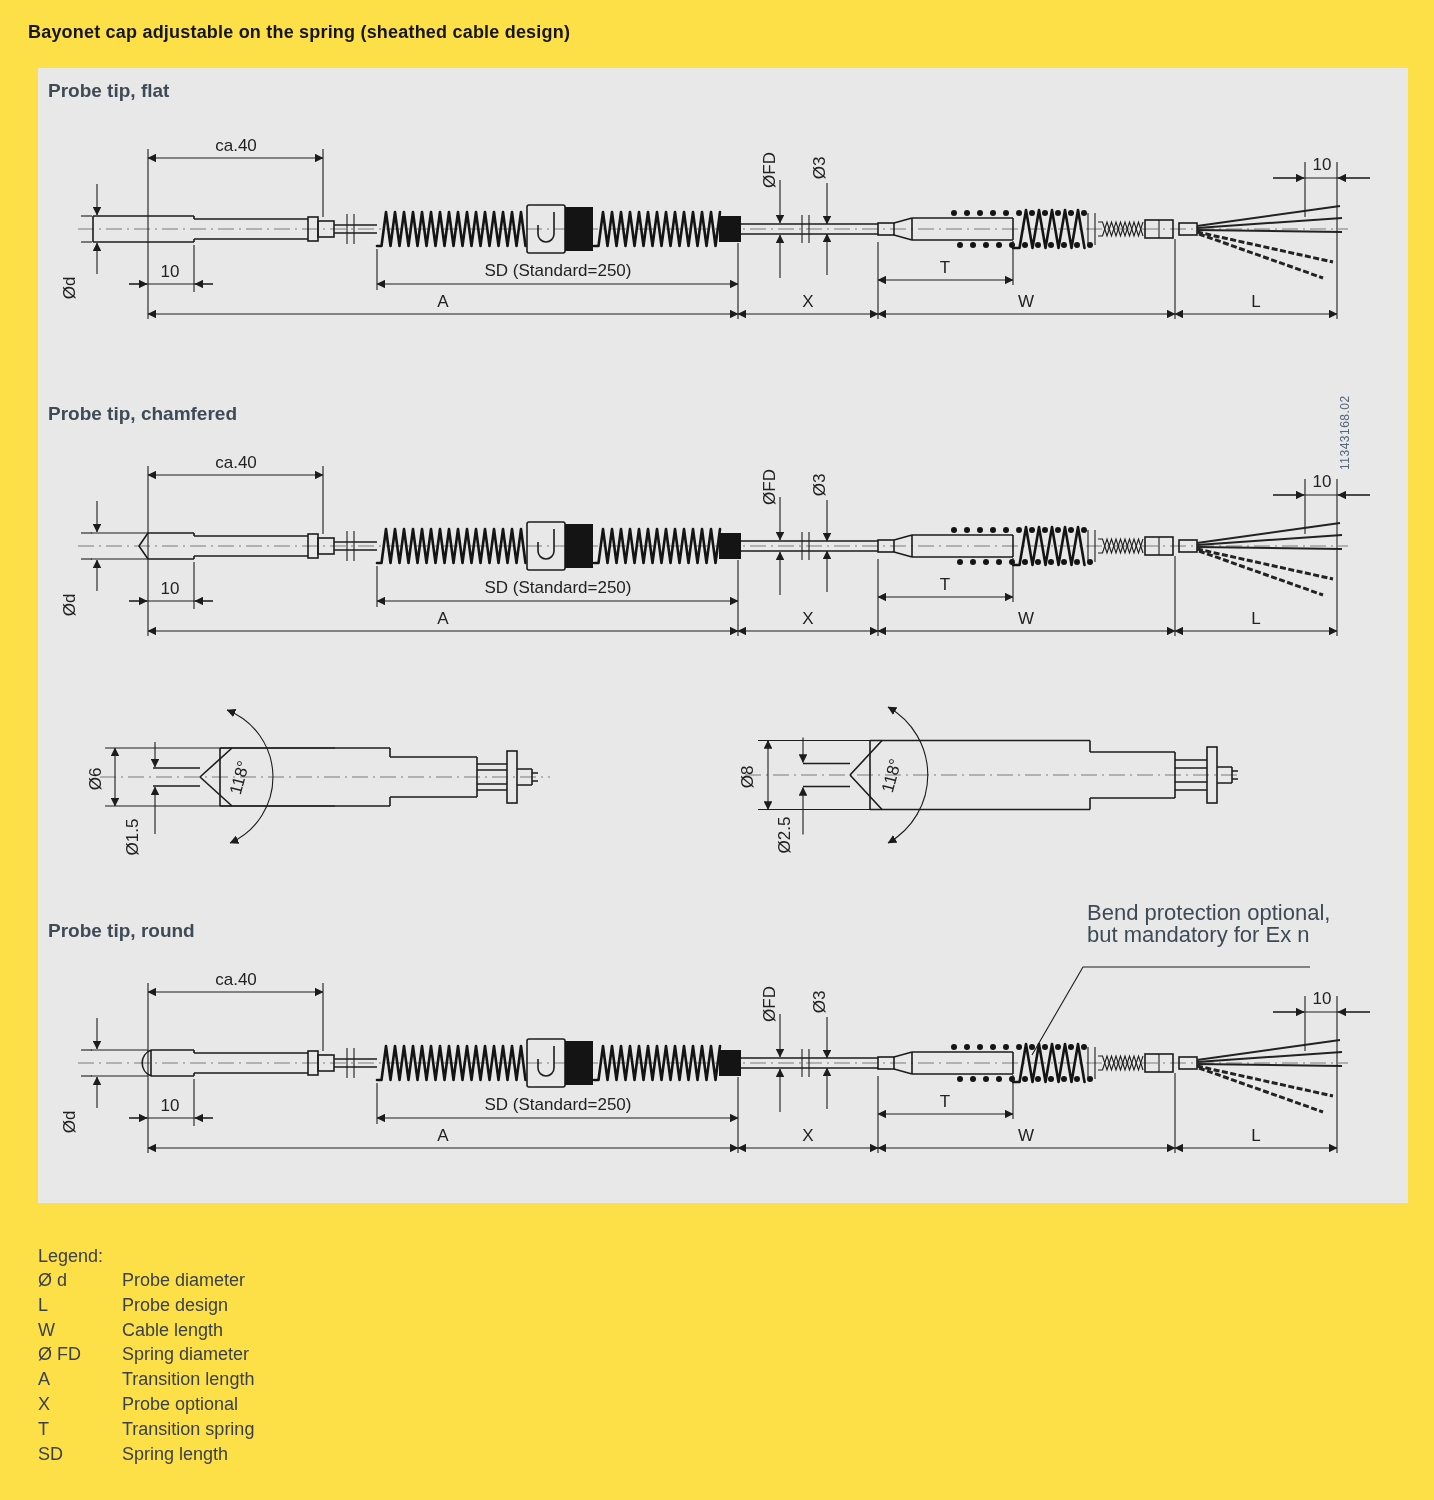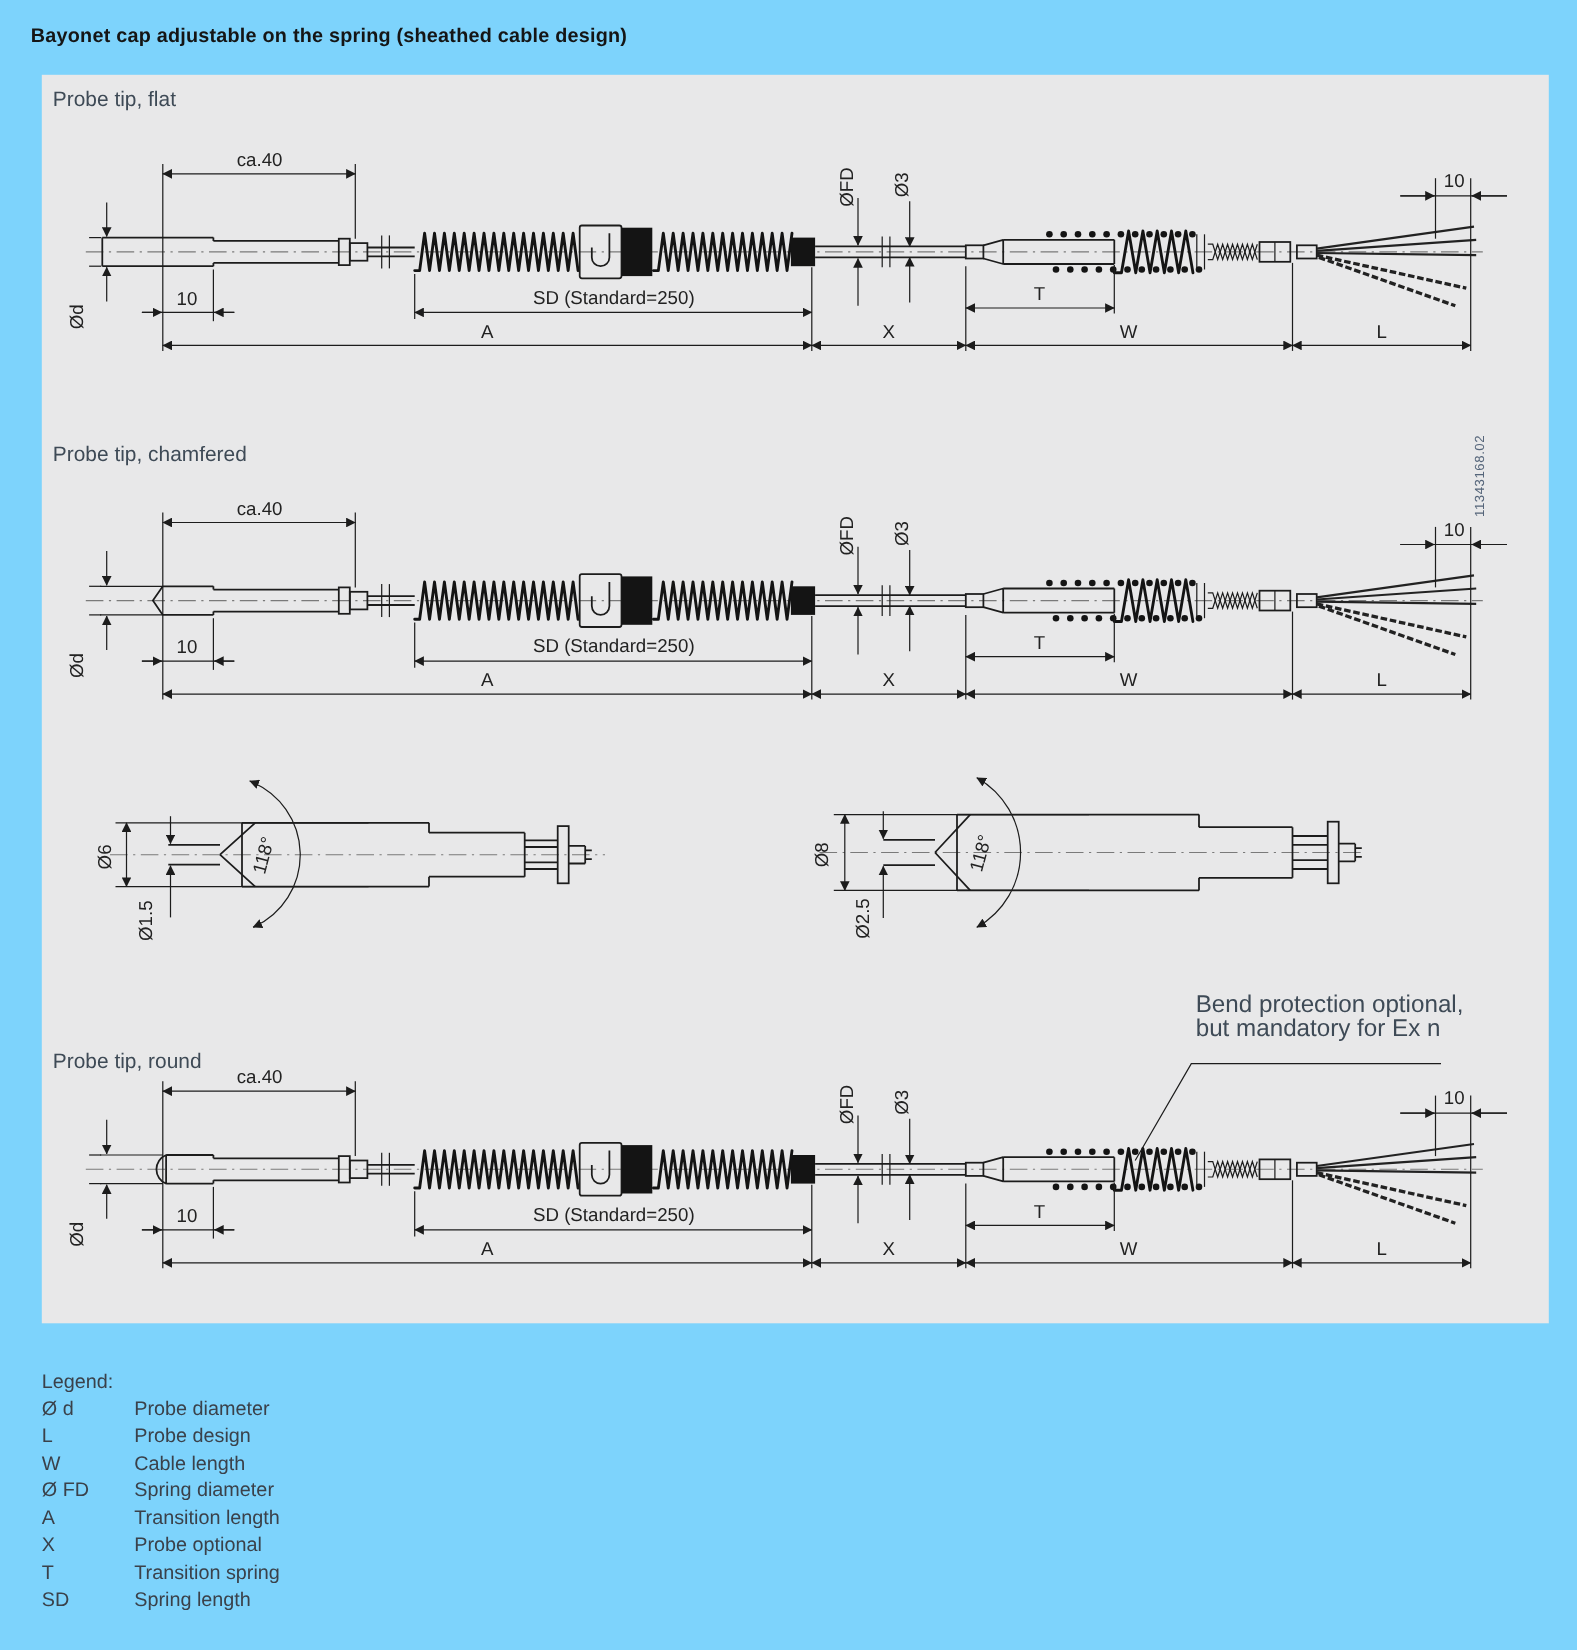--- a/index.html
+++ b/index.html
@@ -1,23 +1,23 @@
 <!DOCTYPE html>
 <html style="--panel: #e8e8e9; --heading: #3e4a56; --line: #1c1c1c; --muted: #55657a;"><head>
 <meta charset="utf-8">
 <style>
   html,body{margin:0;padding:0;background:#fff;}
-  #page{position:relative;width:1434px;height:1500px;background:#7dd3fc;overflow:hidden;
+  #page{position:relative;width:1434px;height:1500px;background:#fde047;overflow:hidden;
         font-family:"Liberation Sans",sans-serif;color:#1a1a1a;}
   #title{position:absolute;left:28px;top:22px;font-size:18px;font-weight:bold;color:#151515;letter-spacing:.2px;}
   #panel{position:absolute;left:38px;top:68px;width:1370px;height:1135px;background:var(--panel,#e8e8e9);}
-  .sect{position:absolute;font-size:19px;color:var(--heading,#3e4a56);}
+  .sect{position:absolute;font-size:19px;color:var(--heading,#3e4a56);font-weight:bold;}
   #sect-flat{left:48px;top:80px;}
   #sect-chamfered{left:48px;top:403px;}
-  #sect-round{left:48px;top:955px;}
+  #sect-round{left:48px;top:920px;}
   #docnum{position:absolute;left:1338px;top:330px;width:12px;height:140px;
           font-size:12px;color:var(--muted,#55657a);white-space:nowrap;
           transform:rotate(-90deg) translate(-140px,0);transform-origin:0 0;letter-spacing:.5px;}
   #annotation{position:absolute;left:1087px;top:902px;font-size:22px;line-height:22px;
           color:var(--heading,#3e4a56);}
   svg.draw{position:absolute;overflow:visible;}
   #d1{left:48px;top:122px;}
   #d2{left:48px;top:439px;}
   #d3{left:48px;top:956px;}
   #dv1{left:80px;top:677px;}

